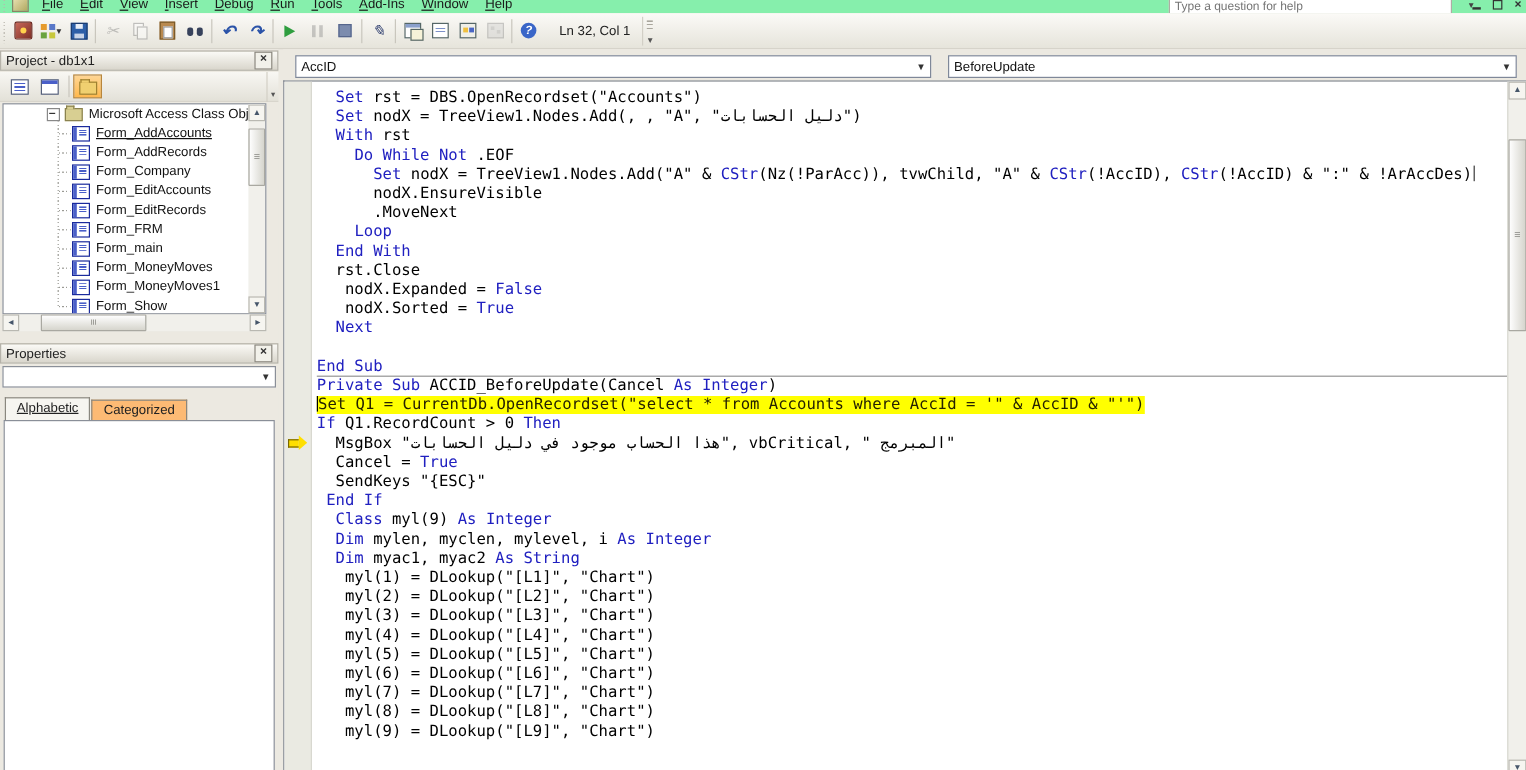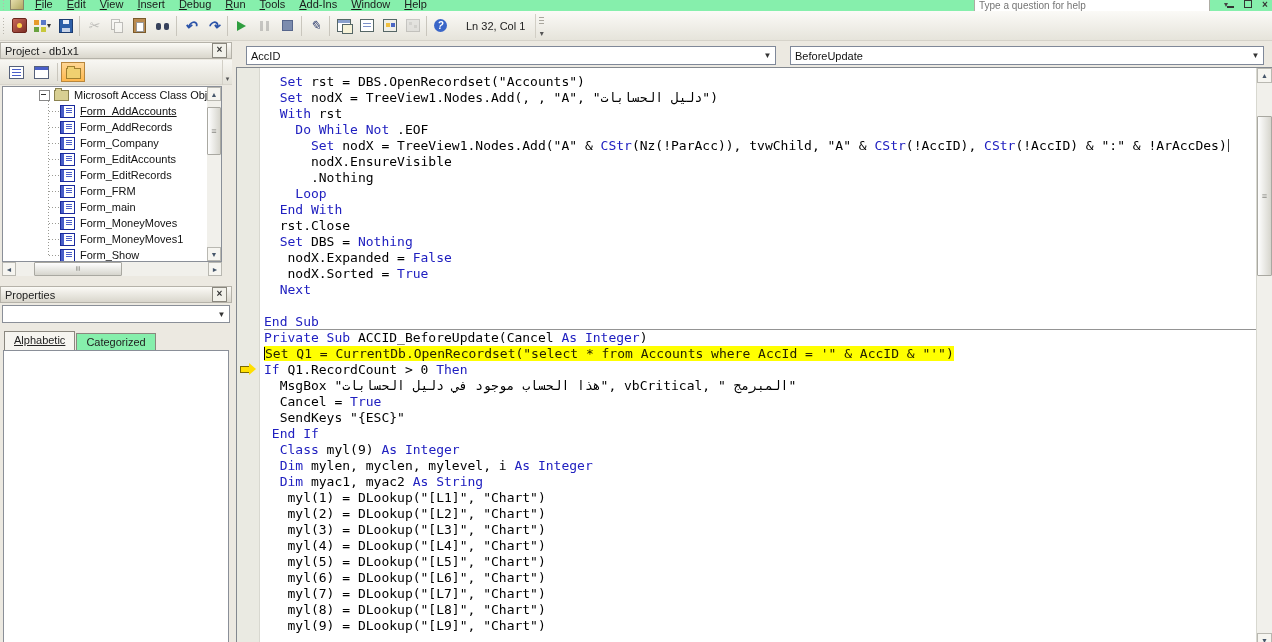--- a/index.html
+++ b/index.html
@@ -129,21 +129,21 @@
   .sb-thumb{background:linear-gradient(90deg,#fefefe,#d6d5cd);border:1px solid #a9a8a1;box-sizing:border-box;border-radius:1px;position:relative;}
   .sb-thumb.h{background:linear-gradient(#fefefe,#d6d5cd);}
   .grip-v::after{content:"≡";position:absolute;left:50%;top:50%;transform:translate(-50%,-55%);font-size:9px;color:#8a8a84;}
   .grip-h::after{content:"≡";position:absolute;left:50%;top:50%;transform:translate(-50%,-55%) rotate(90deg);font-size:9px;color:#8a8a84;}
 
   .props-titlebar{top:245px;}
   .props-combo{position:absolute;left:2px;top:264px;width:228px;height:18px;background:#fff;border:1px solid #8a8f98;box-sizing:border-box;display:flex;align-items:center;}
   .props-combo .val{flex:1;padding-left:4px;}
   .combo-arrow{width:15px;text-align:center;font-size:8px;color:#333;}
   .props-tabs{position:absolute;left:2px;top:289px;width:228px;height:20px;display:flex;align-items:flex-end;padding-left:2px;box-sizing:border-box;}
-  .tab{border:1px solid #8a877e;border-bottom:none;background:#86efac;padding:2px 9px 2px 9px;margin-right:1px;color:#222;}
+  .tab{border:1px solid #8a877e;border-bottom:none;background:#fdba74;padding:2px 9px 2px 9px;margin-right:1px;color:#222;}
   .tab.active{background:#f6f5f0;padding-bottom:4px;position:relative;z-index:2;text-decoration:underline;}
   .props-list{position:absolute;left:3px;top:309px;width:226px;height:325px;background:#fff;border:1px solid #8a8f98;box-sizing:border-box;}
 
   
   .code-window{position:absolute;left:236px;top:41px;width:1036px;height:601px;background:#ece9e1;}
   .combo-row{position:absolute;left:0;top:0;width:1036px;height:26px;}
   .combo{position:absolute;top:5px;height:19px;background:#fff;border:1px solid #7f8899;box-sizing:border-box;display:flex;align-items:center;font-size:11px;}
   .combo .val{flex:1;padding-left:4px;color:#111;}
   .combo-obj{left:10px;width:530px;}
   .combo-proc{left:554px;width:474px;}
@@ -379,25 +379,24 @@
       <div class="code-margin" data-name="code-margin">
           <span class="marrow" data-name="execution-arrow-icon" style="top: 298px;"></span>
         </div>
       <div class="code-content" data-name="code-content">
           <div class="crow" data-name="code-line"><span class="tx">  </span><span class="kw">Set</span><span class="tx"> rst = DBS.OpenRecordset("Accounts")</span></div>
           <div class="crow" data-name="code-line"><span class="tx">  </span><span class="kw">Set</span><span class="tx"> nodX = TreeView1.Nodes.Add(, , "A", "دليل الحسابات")</span></div>
           <div class="crow" data-name="code-line"><span class="tx">  </span><span class="kw">With</span><span class="tx"> rst</span></div>
           <div class="crow" data-name="code-line"><span class="tx">    </span><span class="kw">Do While Not</span><span class="tx"> .EOF</span></div>
           <div class="crow" data-name="code-line"><span class="tx">      </span><span class="kw">Set</span><span class="tx"> nodX = TreeView1.Nodes.Add("A" &amp; </span><span class="kw">CStr</span><span class="tx">(Nz(!ParAcc)), tvwChild, "A" &amp; </span><span class="kw">CStr</span><span class="tx">(!AccID), </span><span class="kw">CStr</span><span class="tx">(!AccID) &amp; ":" &amp; !ArAccDes)</span><span class="eol" data-name="end-of-line-caret"></span></div>
           <div class="crow" data-name="code-line"><span class="tx">      nodX.EnsureVisible</span></div>
-          <div class="crow" data-name="code-line"><span class="tx">      .Nothing</span></div>
+          <div class="crow" data-name="code-line"><span class="tx">      .MoveNext</span></div>
           <div class="crow" data-name="code-line"><span class="tx">    </span><span class="kw">Loop</span></div>
           <div class="crow" data-name="code-line"><span class="tx">  </span><span class="kw">End With</span></div>
           <div class="crow" data-name="code-line"><span class="tx">  rst.Close</span></div>
-          <div class="crow" data-name="code-line"><span class="tx">  </span><span class="kw">Set</span><span class="tx"> DBS = </span><span class="kw">Nothing</span></div>
           <div class="crow" data-name="code-line"><span class="tx">   nodX.Expanded = </span><span class="kw">False</span></div>
           <div class="crow" data-name="code-line"><span class="tx">   nodX.Sorted = </span><span class="kw">True</span></div>
           <div class="crow" data-name="code-line"><span class="tx">  </span><span class="kw">Next</span></div>
           <div class="crow" data-name="code-line"></div>
           <div class="crow sep" data-name="code-line"><span class="kw">End Sub</span></div>
           <div class="crow" data-name="code-line"><span class="kw">Private Sub</span><span class="tx"> ACCID_BeforeUpdate(Cancel </span><span class="kw">As Integer</span><span class="tx">)</span></div>
           <div class="crow" data-name="code-line"><span class="hl" data-name="highlighted-statement"><span class="tcaret" data-name="text-caret"></span><span class="tx">Set Q1 = CurrentDb.OpenRecordset("select * from Accounts where AccId = '" &amp; AccID &amp; "'")</span></span></div>
           <div class="crow" data-name="code-line"><span class="kw">If</span><span class="tx"> Q1.RecordCount &gt; 0 </span><span class="kw">Then</span></div>
           <div class="crow" data-name="code-line"><span class="tx">  MsgBox "هذا الحساب موجود في دليل الحسابات", vbCritical, " المبرمج"</span></div>
           <div class="crow" data-name="code-line"><span class="tx">  Cancel = </span><span class="kw">True</span></div>

